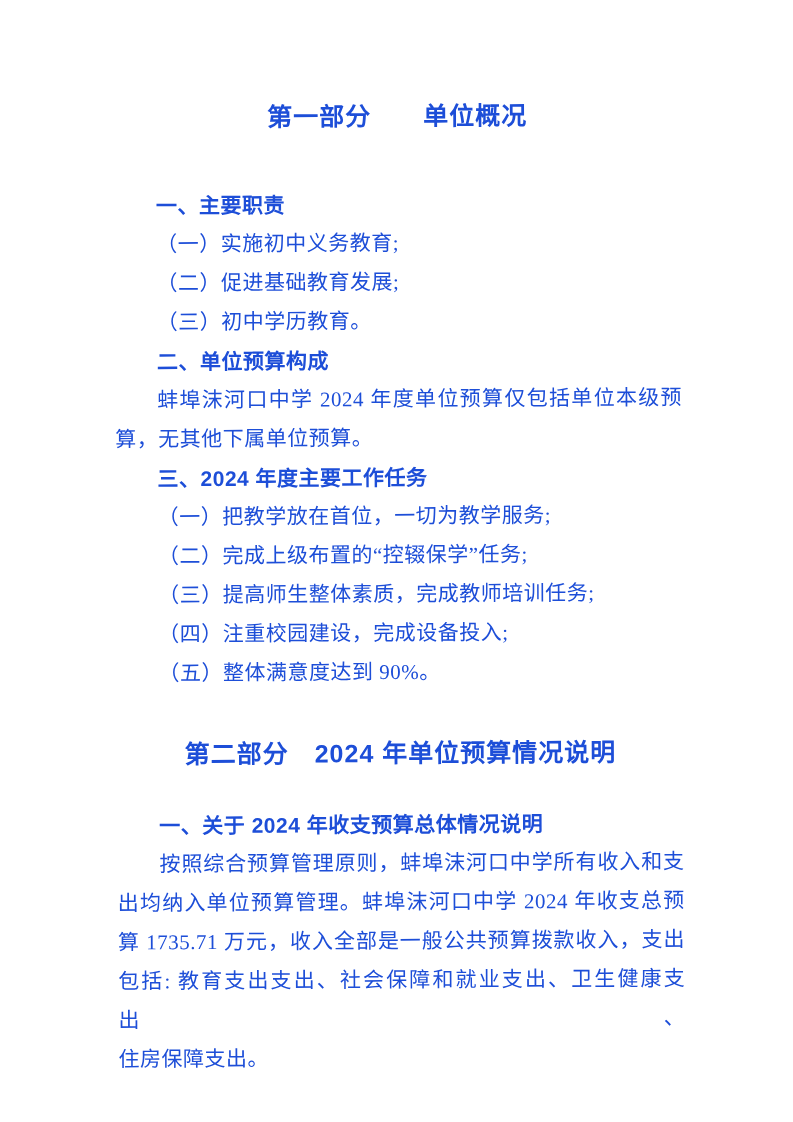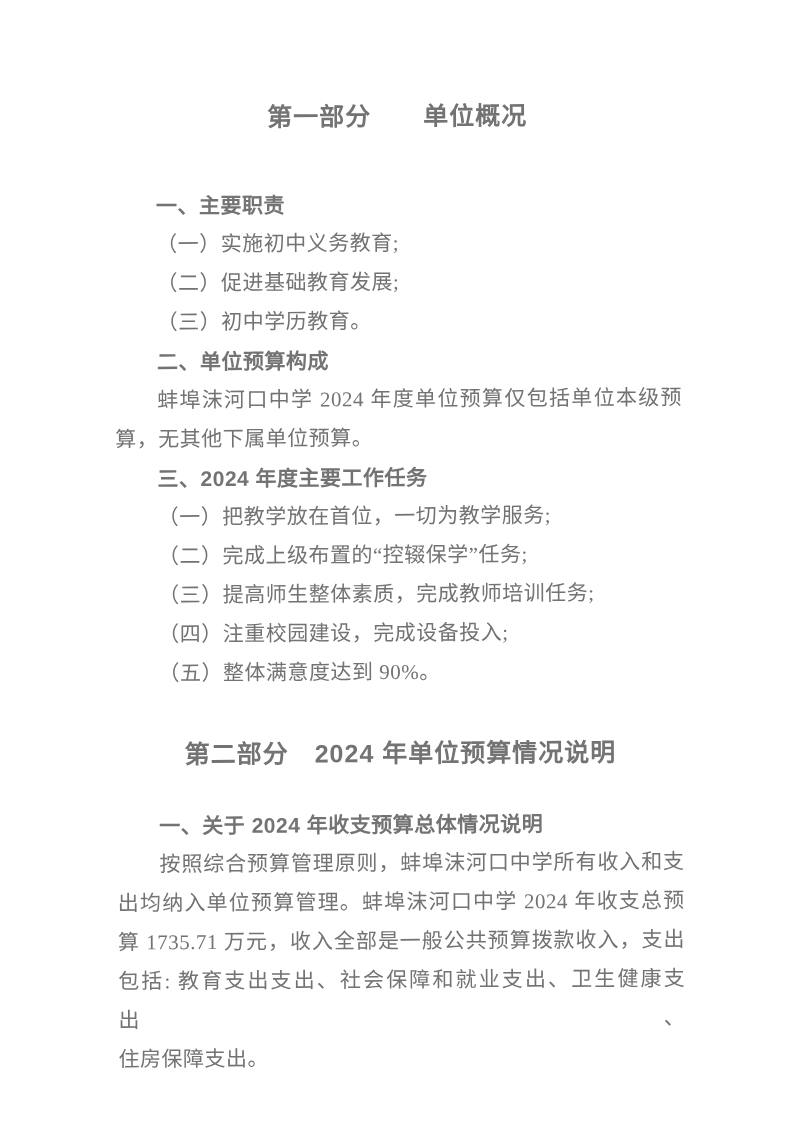--- a/index.html
+++ b/index.html
@@ -6,21 +6,21 @@
     margin: 0;
     padding: 0;
     background: #ffffff;
   }
   .page {
     position: relative;
     width: 793px;
     height: 1122px;
     background: #ffffff;
     overflow: hidden;
-    color: #737373;
+    color: #1d4ed8;
   }
   .content {
     padding: 0 113px;
     transform: rotate(-0.3deg);
     transform-origin: 50% 0;
   }
   .part-title {
     margin: 0;
     font-family: "Liberation Sans", "DejaVu Sans", sans-serif;
     font-weight: bold;

